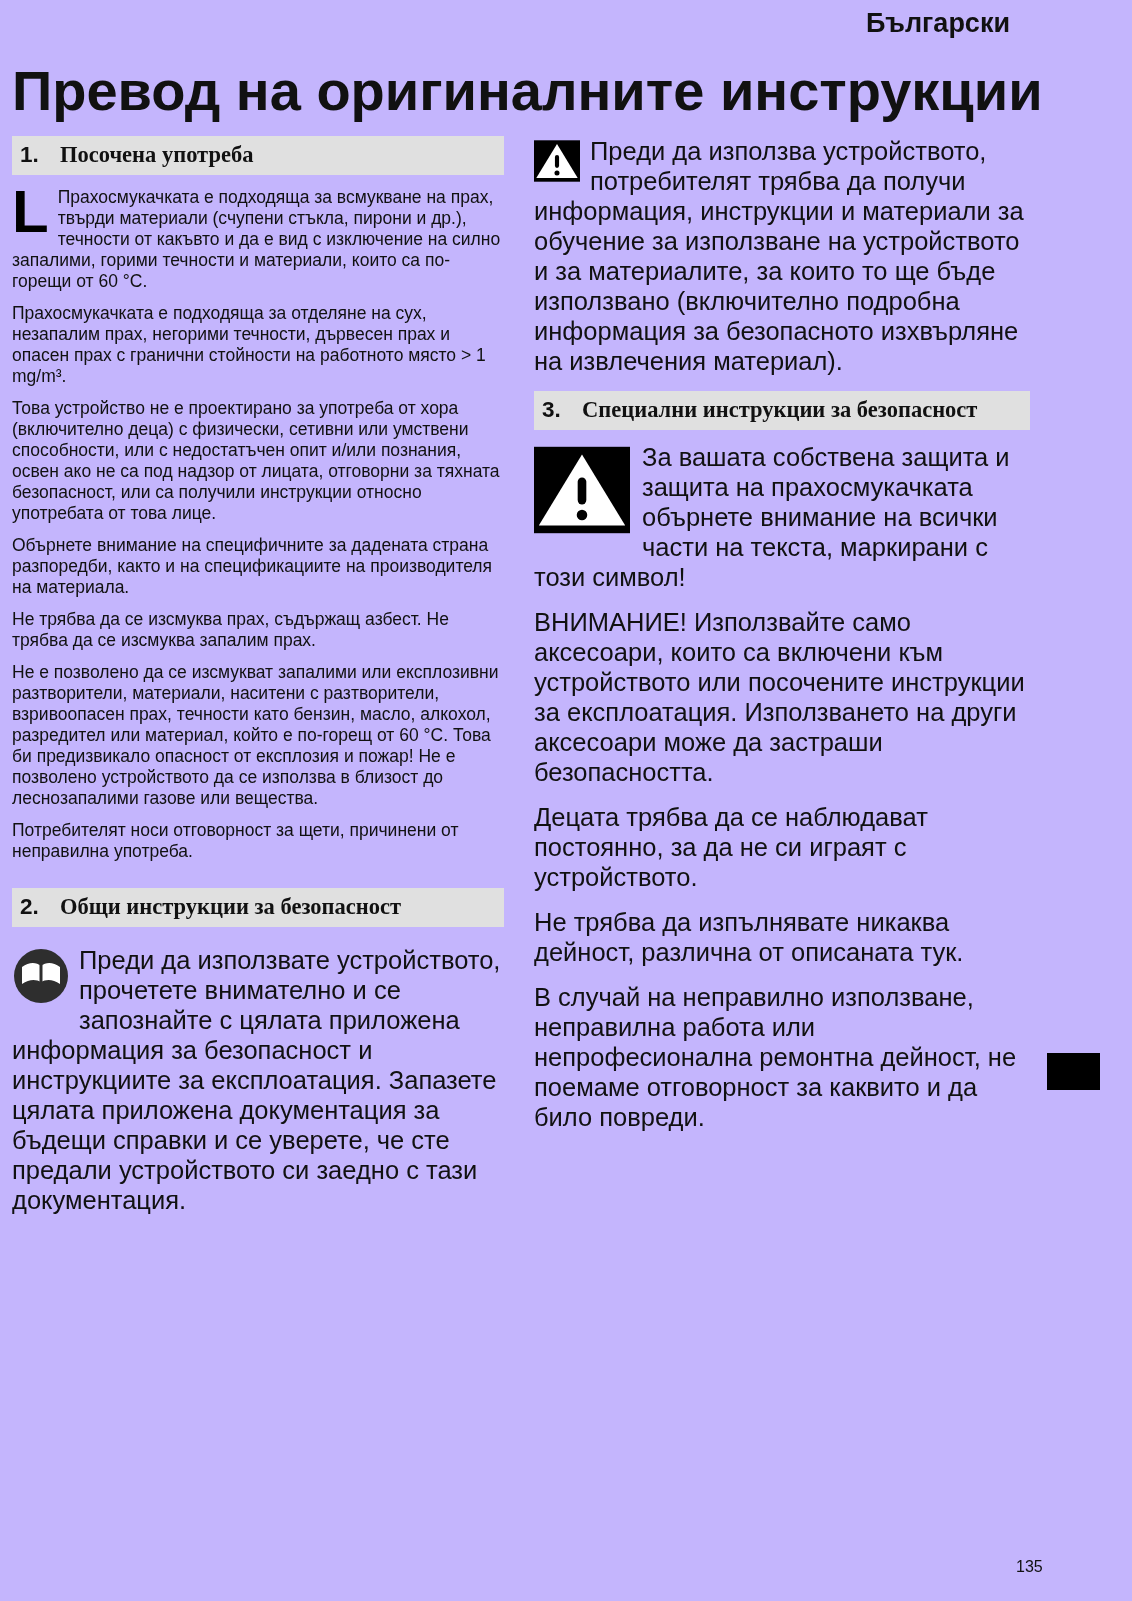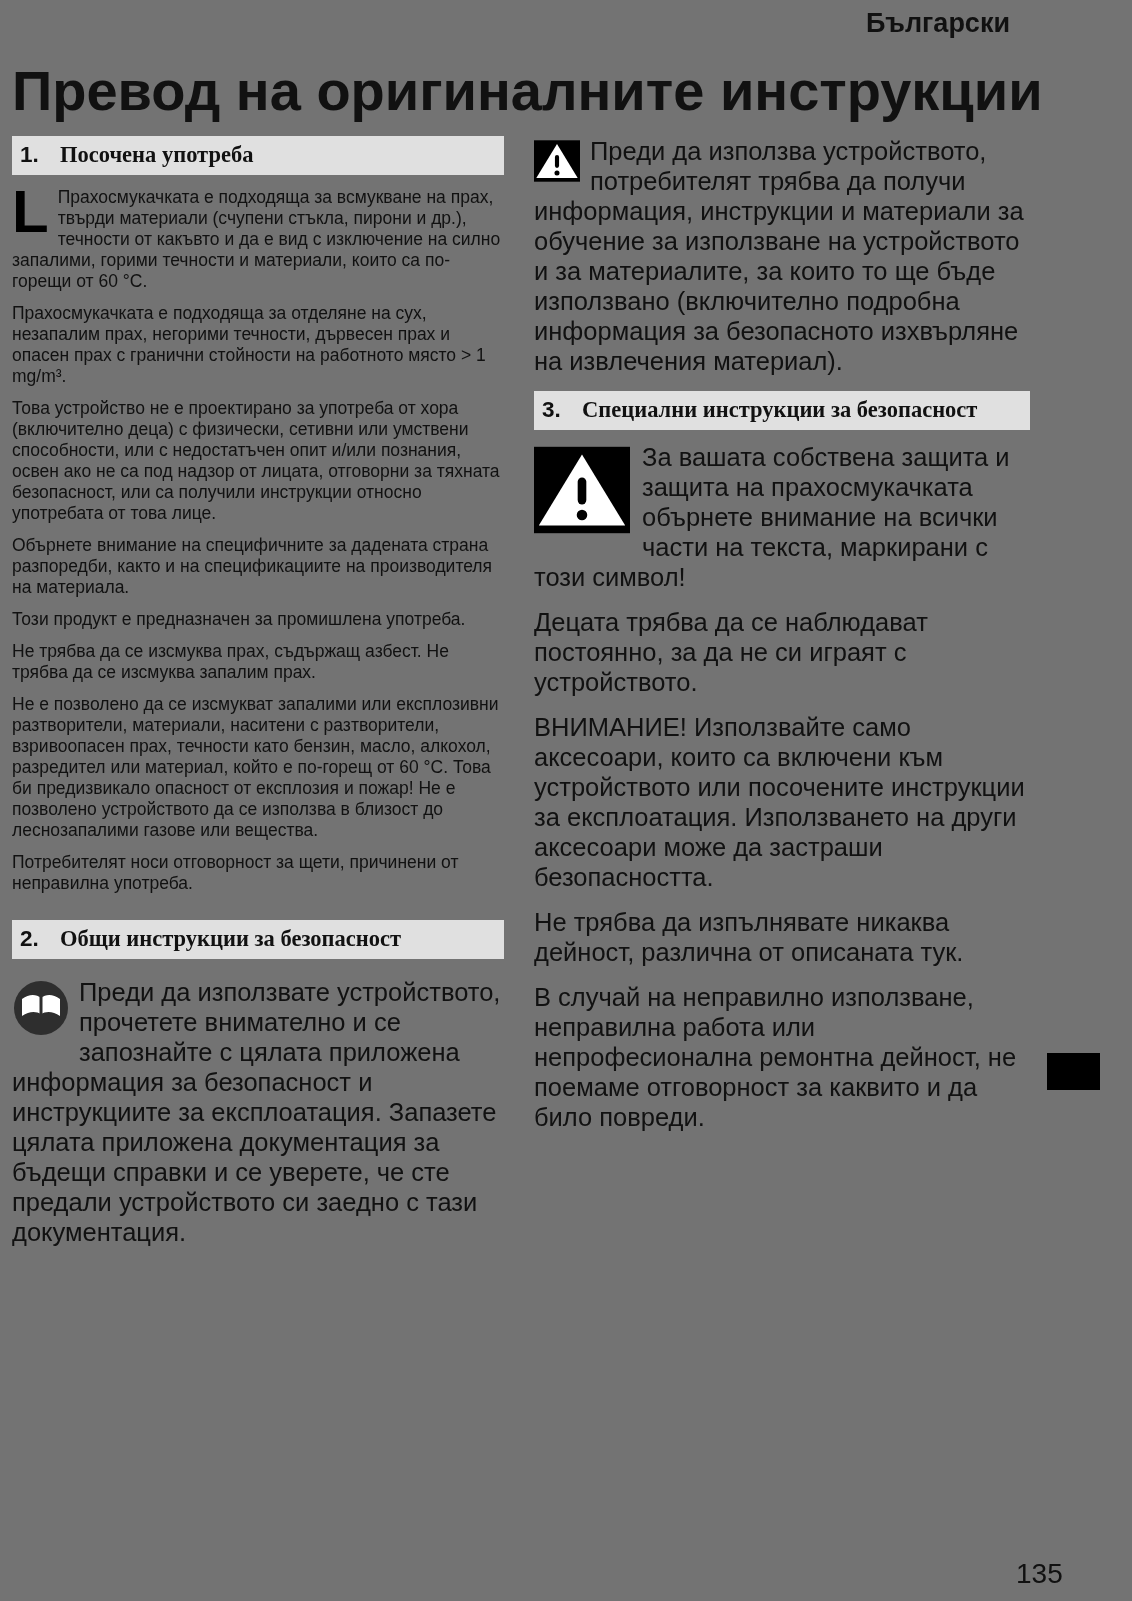--- a/index.html
+++ b/index.html
@@ -1,19 +1,19 @@
 <!DOCTYPE html>
 <html lang="bg"><head>
 <meta charset="utf-8">
 <style>
   html,body{margin:0;padding:0;background:#fff;}
   .page{
     position:relative;
     width:1132px;height:1601px;
-    background:#737373;
+    background:#c4b5fd;
     font-family:"Liberation Sans","DejaVu Sans",sans-serif;
     color:#111;
     overflow:hidden;
   }
   .lang-label{
     position:absolute;top:8px;right:122px;
     font-size:27px;font-weight:bold;
   }
   .doc-title{
     position:absolute;top:58px;left:12px;
@@ -61,21 +61,21 @@
 
   .corner-tab{
     position:absolute;
     left:1047px;top:1053px;
     width:53px;height:37px;
     background:#000;
   }
   .page-number{
     position:absolute;
     left:1016px;top:1558px;
-    font-size:28px;
+    font-size:16px;
   }
 </style>
 </head>
 <body>
 
 <div class="page">
 
   <div class="lang-label">Български</div>
 
   <div class="doc-title">Превод на оригиналните инструкции</div>
@@ -90,21 +90,20 @@
       </div>
 
       <div class="small-text">
         <p>
           <span class="dropcap">L</span>
           <span>Прахосмукачката е подходяща за всмукване на прах, твърди материали (счупени стъкла, пирони и др.), течности от какъвто и да е вид с изключение на силно запалими, горими течности и материали, които са по-горещи от 60 °C.</span>
         </p>
         <p>Прахосмукачката е подходяща за отделяне на сух, незапалим прах, негорими течности, дървесен прах и опасен прах с гранични стойности на работното място &gt; 1 mg/m³.</p>
         <p>Това устройство не е проектирано за употреба от хора (включително деца) с физически, сетивни или умствени способности, или с недостатъчен опит и/или познания, освен ако не са под надзор от лицата, отговорни за тяхната безопасност, или са получили инструкции относно употребата от това лице.</p>
         <p>Обърнете внимание на специфичните за дадената страна разпоредби, както и на спецификациите на производителя на материала.</p>
-        <p>Този продукт е предназначен за промишлена употреба.</p>
         <p>Не трябва да се изсмуква прах, съдържащ азбест. Не трябва да се изсмуква запалим прах.</p>
         <p>Не е позволено да се изсмукват запалими или експлозивни разтворители, материали, наситени с разтворители, взривоопасен прах, течности като бензин, масло, алкохол, разредител или материал, който е по-горещ от 60 °C. Това би предизвикало опасност от експлозия и пожар! Не е позволено устройството да се използва в близост до леснозапалими газове или вещества.</p>
         <p>Потребителят носи отговорност за щети, причинени от неправилна употреба.</p>
       </div>
 
       <div class="s2-block">
         <div class="sec-heading">
           <span class="num">2.</span>
           <span class="ttl">Общи инструкции за безопасност</span>
         </div>
@@ -148,22 +147,22 @@
           <svg width="96" height="88" viewBox="0 0 100 90" aria-hidden="true">
             <rect x="0" y="0" width="100" height="90" fill="#000000"></rect>
             <path d="M50 8 L95 82 L5 82 Z" fill="#ffffff"></path>
             <rect x="45.5" y="32" width="9" height="28" rx="4.5" fill="#000000"></rect>
             <circle cx="50" cy="71" r="5.5" fill="#000000"></circle>
           </svg>
         </span>
         <span>За вашата собствена защита и защита на прахосмукачката обърнете внимание на всички части на текста, маркирани с този символ!</span>
       </p>
 
+      <p>ВНИМАНИЕ! Използвайте само аксесоари, които са включени към устройството или посочените инструкции за експлоатация. Използването на други аксесоари може да застраши безопасността.</p>
       <p>Децата трябва да се наблюдават постоянно, за да не си играят с устройството.</p>
-      <p>ВНИМАНИЕ! Използвайте само аксесоари, които са включени към устройството или посочените инструкции за експлоатация. Използването на други аксесоари може да застраши безопасността.</p>
       <p>Не трябва да изпълнявате никаква дейност, различна от описаната тук.</p>
       <p>В случай на неправилно използване, неправилна работа или непрофесионална ремонтна дейност, не поемаме отговорност за каквито и да било повреди.</p>
 
     </div>
   </div>
 
   <div class="corner-tab"></div>
 
   <div class="page-number">135</div>
 

